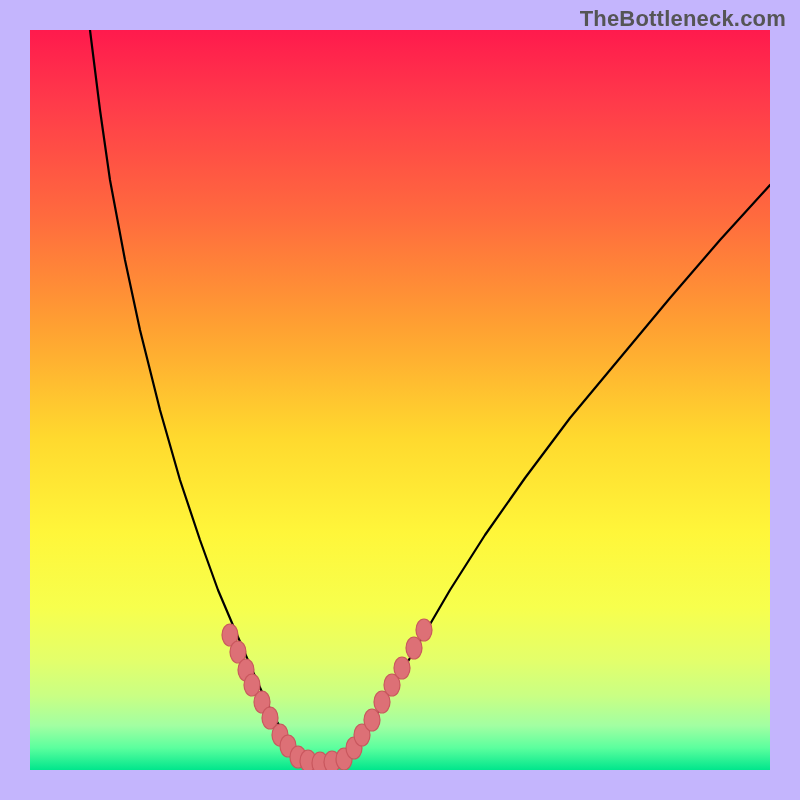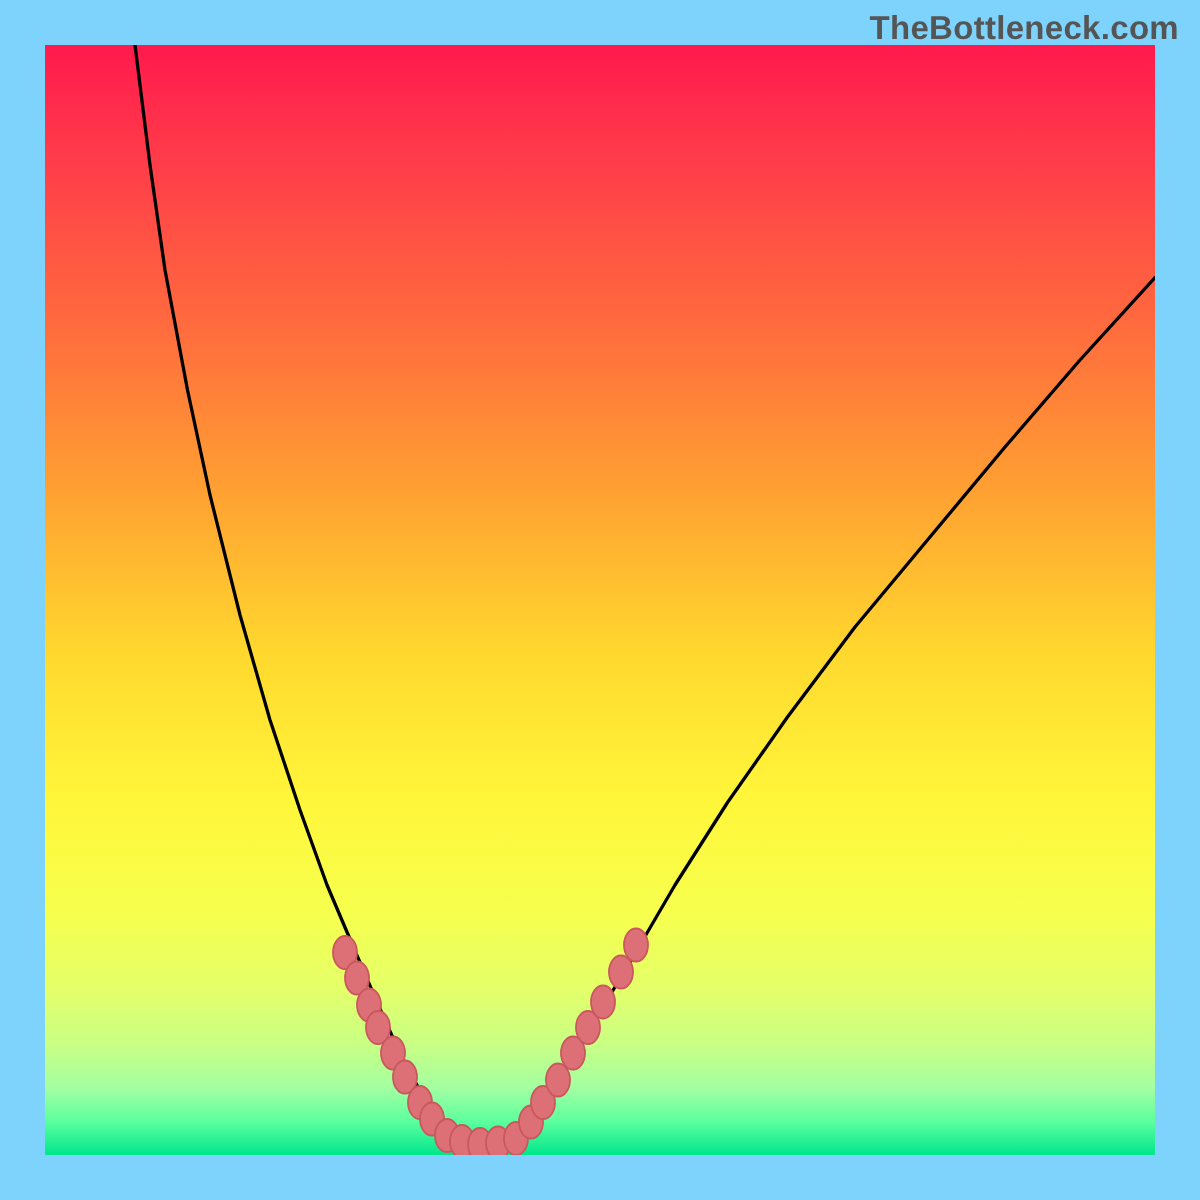--- a/index.html
+++ b/index.html
@@ -8,21 +8,21 @@
     width: 800px;
     height: 800px;
     background: #000;
     overflow: hidden;
     font-family: Arial, Helvetica, sans-serif;
   }
   .frame {
     position: relative;
     width: 800px;
     height: 800px;
-    background: #7dd3fc;
+    background: #c4b5fd;
   }
   .watermark {
     position: absolute;
     top: 6px;
     right: 14px;
     color: #555;
     font-size: 22px;
     font-weight: 600;
     letter-spacing: 0.2px;
     z-index: 30;

